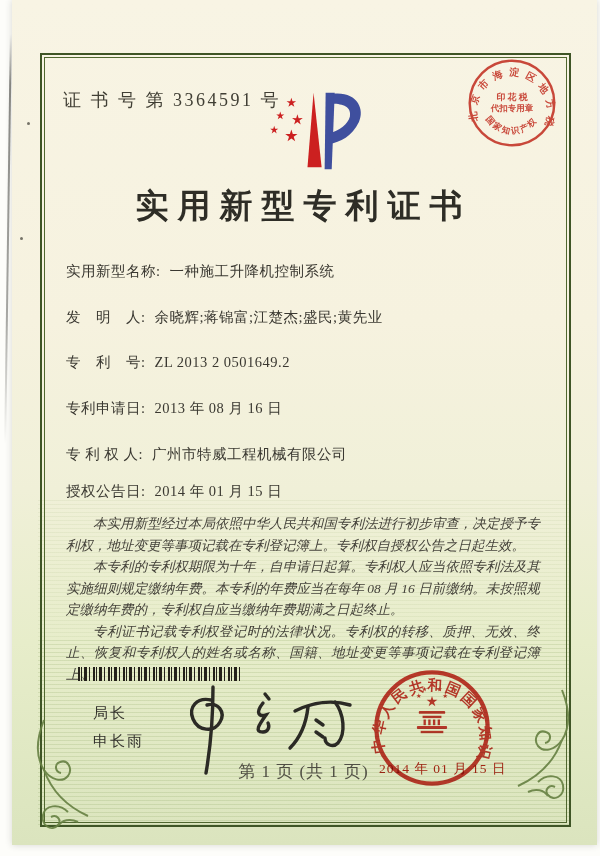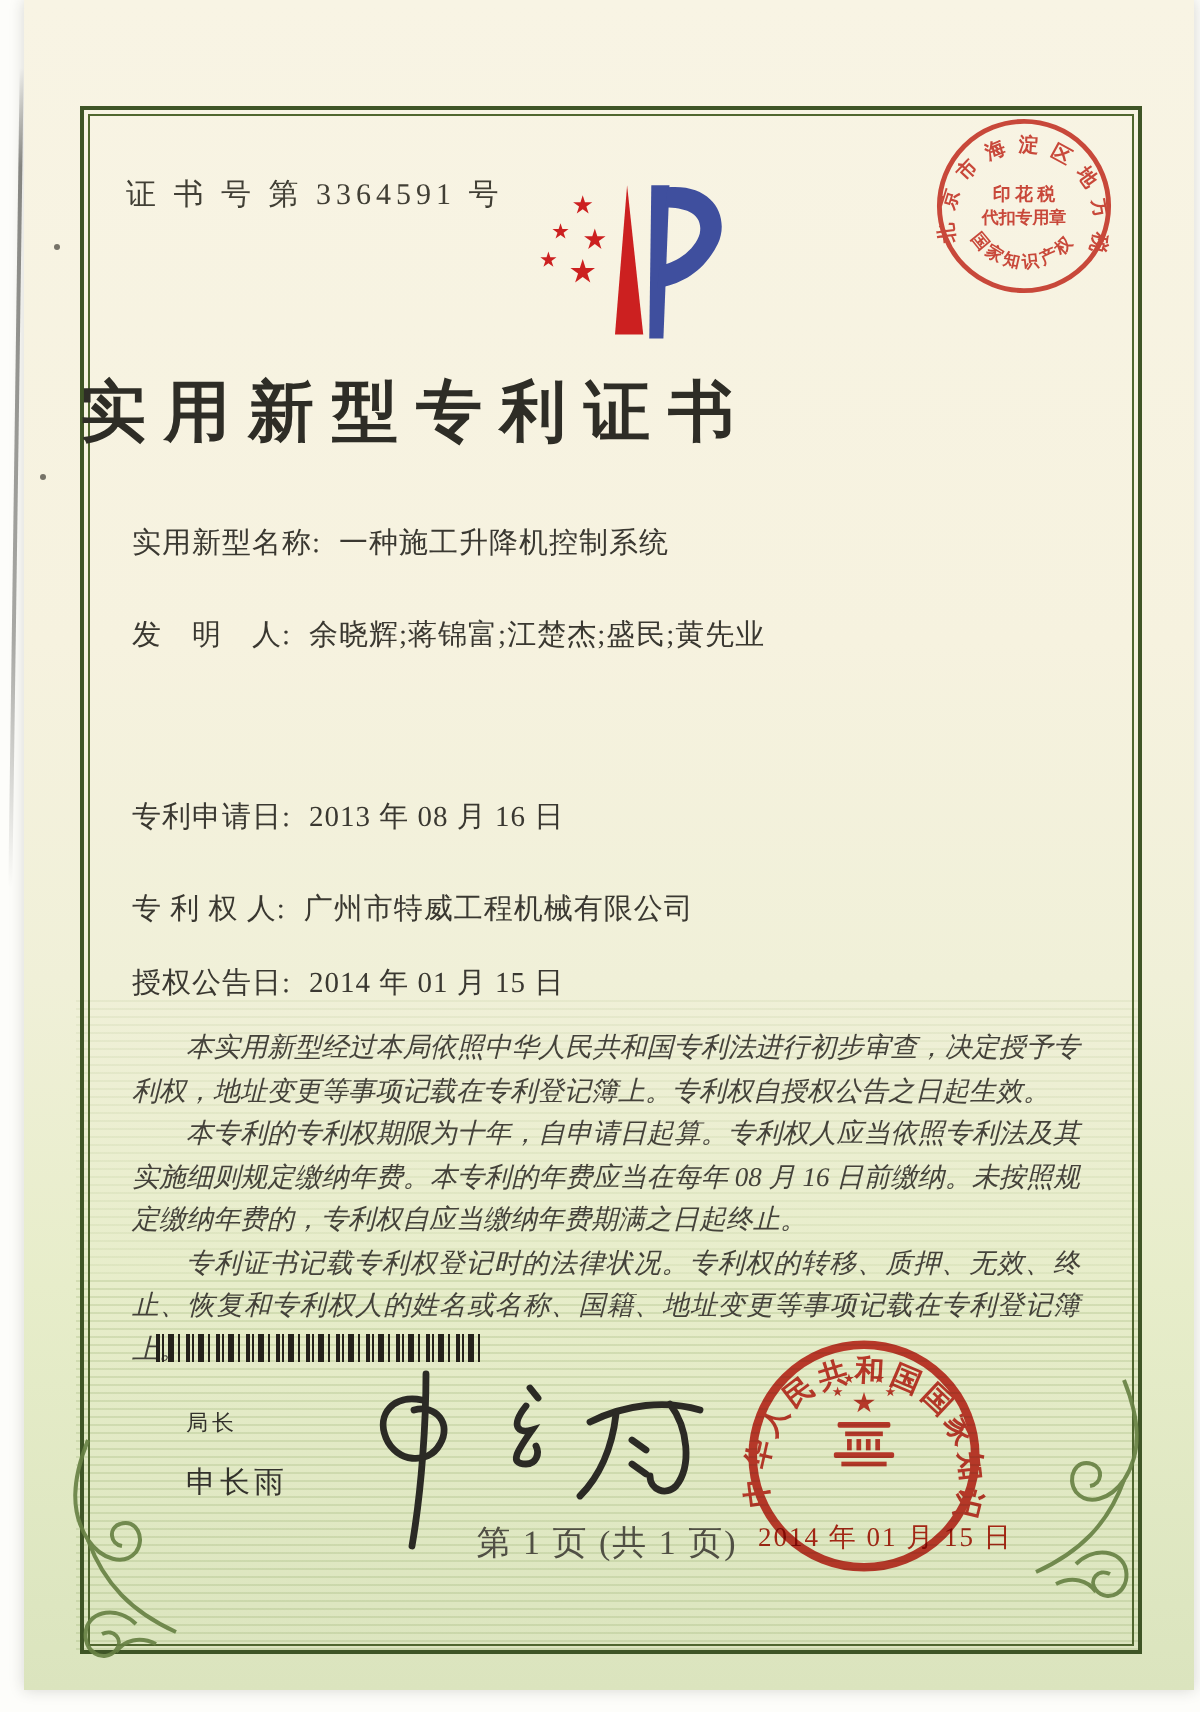--- a/index.html
+++ b/index.html
@@ -11,33 +11,33 @@
   .scan-edge{position:absolute;left:7px;top:34px;width:2px;height:410px;
          background:linear-gradient(180deg,rgba(45,45,40,0),rgba(45,45,40,.55) 12%,rgba(45,45,40,.4) 70%,rgba(45,45,40,0));
          transform:rotate(.8deg);}
   .speck{position:absolute;width:3px;height:3px;border-radius:50%;background:#55534a;opacity:.8;}
   .waves{position:absolute;left:26px;right:28px;
          background:repeating-linear-gradient(180deg,rgba(120,150,76,.30) 0 1px,rgba(120,150,76,0) 1px 4px);}
   .waves.w1{top:500px;height:140px;opacity:.28;}
   .waves.w2{top:640px;height:185px;opacity:.6;}
   .frame{position:absolute;left:28px;top:53px;width:527px;height:770px;border:2.5px solid #3f5526;}
   .frame::after{content:"";position:absolute;inset:2px;border:1px solid #50672f;pointer-events:none;}
-  .cert-no{position:absolute;left:51px;top:88px;font-size:15px;color:#413f35;letter-spacing:2.5px;}
+  .cert-no{position:absolute;left:51px;top:88px;font-size:18px;color:#413f35;letter-spacing:2.5px;}
   .logo-svg{position:absolute;left:238px;top:84px;width:116px;height:102px;}
   .tax-seal{position:absolute;left:453px;top:56px;width:94px;height:94px;opacity:.92;}
-  .title{position:absolute;left:28px;top:184px;width:527px;text-align:left;font-size:33px;
+  .title{position:absolute;left:28px;top:184px;width:527px;text-align:center;font-size:33px;
          font-weight:700;letter-spacing:9px;color:#2e2d26;}
   .frow{position:absolute;left:54px;font-size:14.5px;color:#3a3831;letter-spacing:.5px;white-space:nowrap;}
   .fvalue{margin-left:9px;}
   .body-text{position:absolute;left:54px;top:513px;width:474px;font-size:13.5px;line-height:21.5px;
          color:#44423a;font-style:italic;text-align:justify;}
   .body-text p{margin:0;text-indent:2em;}
   .barcode{position:absolute;left:66px;top:667px;width:163px;height:14px;
          background:repeating-linear-gradient(90deg,#24211b 0 2px,rgba(0,0,0,0) 2px 3px,#24211b 3px 4px,rgba(0,0,0,0) 4px 6px,#24211b 6px 9px,rgba(0,0,0,0) 9px 11px,#24211b 11px 12px,rgba(0,0,0,0) 12px 15px);}
-  .sig-title{position:absolute;left:81px;top:704px;font-size:11px;color:#33322c;
+  .sig-title{position:absolute;left:81px;top:704px;font-size:15px;color:#33322c;
          font-family:Liberation Serif, serif;letter-spacing:2px;}
   .sig-name{position:absolute;left:81px;top:732px;font-size:15px;color:#33322c;
          font-family:"Liberation Sans","DejaVu Sans",sans-serif;letter-spacing:2px;text-align:right;}
   .sig-svg{position:absolute;left:155px;top:680px;width:200px;height:102px;}
   .main-seal{position:absolute;left:354px;top:662px;width:132px;height:132px;
          mix-blend-mode:multiply;opacity:.9;}
   .seal-date{position:absolute;left:367px;top:760px;font-size:13.5px;color:#bb2b1b;
          letter-spacing:1px;white-space:nowrap;mix-blend-mode:multiply;}
   .flourish{position:absolute;width:66px;height:120px;}
   .flourish.br{left:498px;top:688px;}
@@ -90,20 +90,23 @@
     <text x="50" y="59" font-size="9" fill="#c53a2c" font-weight="bold" text-anchor="middle">代扣专用章</text>
   </svg>
 
   <div class="title">实用新型专利证书</div>
 
   <div class="frow" style="top:262px">
     <span>实用新型名称:</span><span class="fvalue">一种施工升降机控制系统</span>
   </div>
   <div class="frow" style="top:308px">
     <span>发　明　人:</span><span class="fvalue">余晓辉;蒋锦富;江楚杰;盛民;黄先业</span>
+  </div>
+  <div class="frow" style="top:353px">
+    <span>专　利　号:</span><span class="fvalue">ZL 2013 2 0501649.2</span>
   </div>
   <div class="frow" style="top:399px">
     <span>专利申请日:</span><span class="fvalue">2013 年 08 月 16 日</span>
   </div>
   <div class="frow" style="top:445px">
     <span>专 利 权 人:</span><span class="fvalue">广州市特威工程机械有限公司</span>
   </div>
   <div class="frow" style="top:482px">
     <span>授权公告日:</span><span class="fvalue">2014 年 01 月 15 日</span>
   </div>

